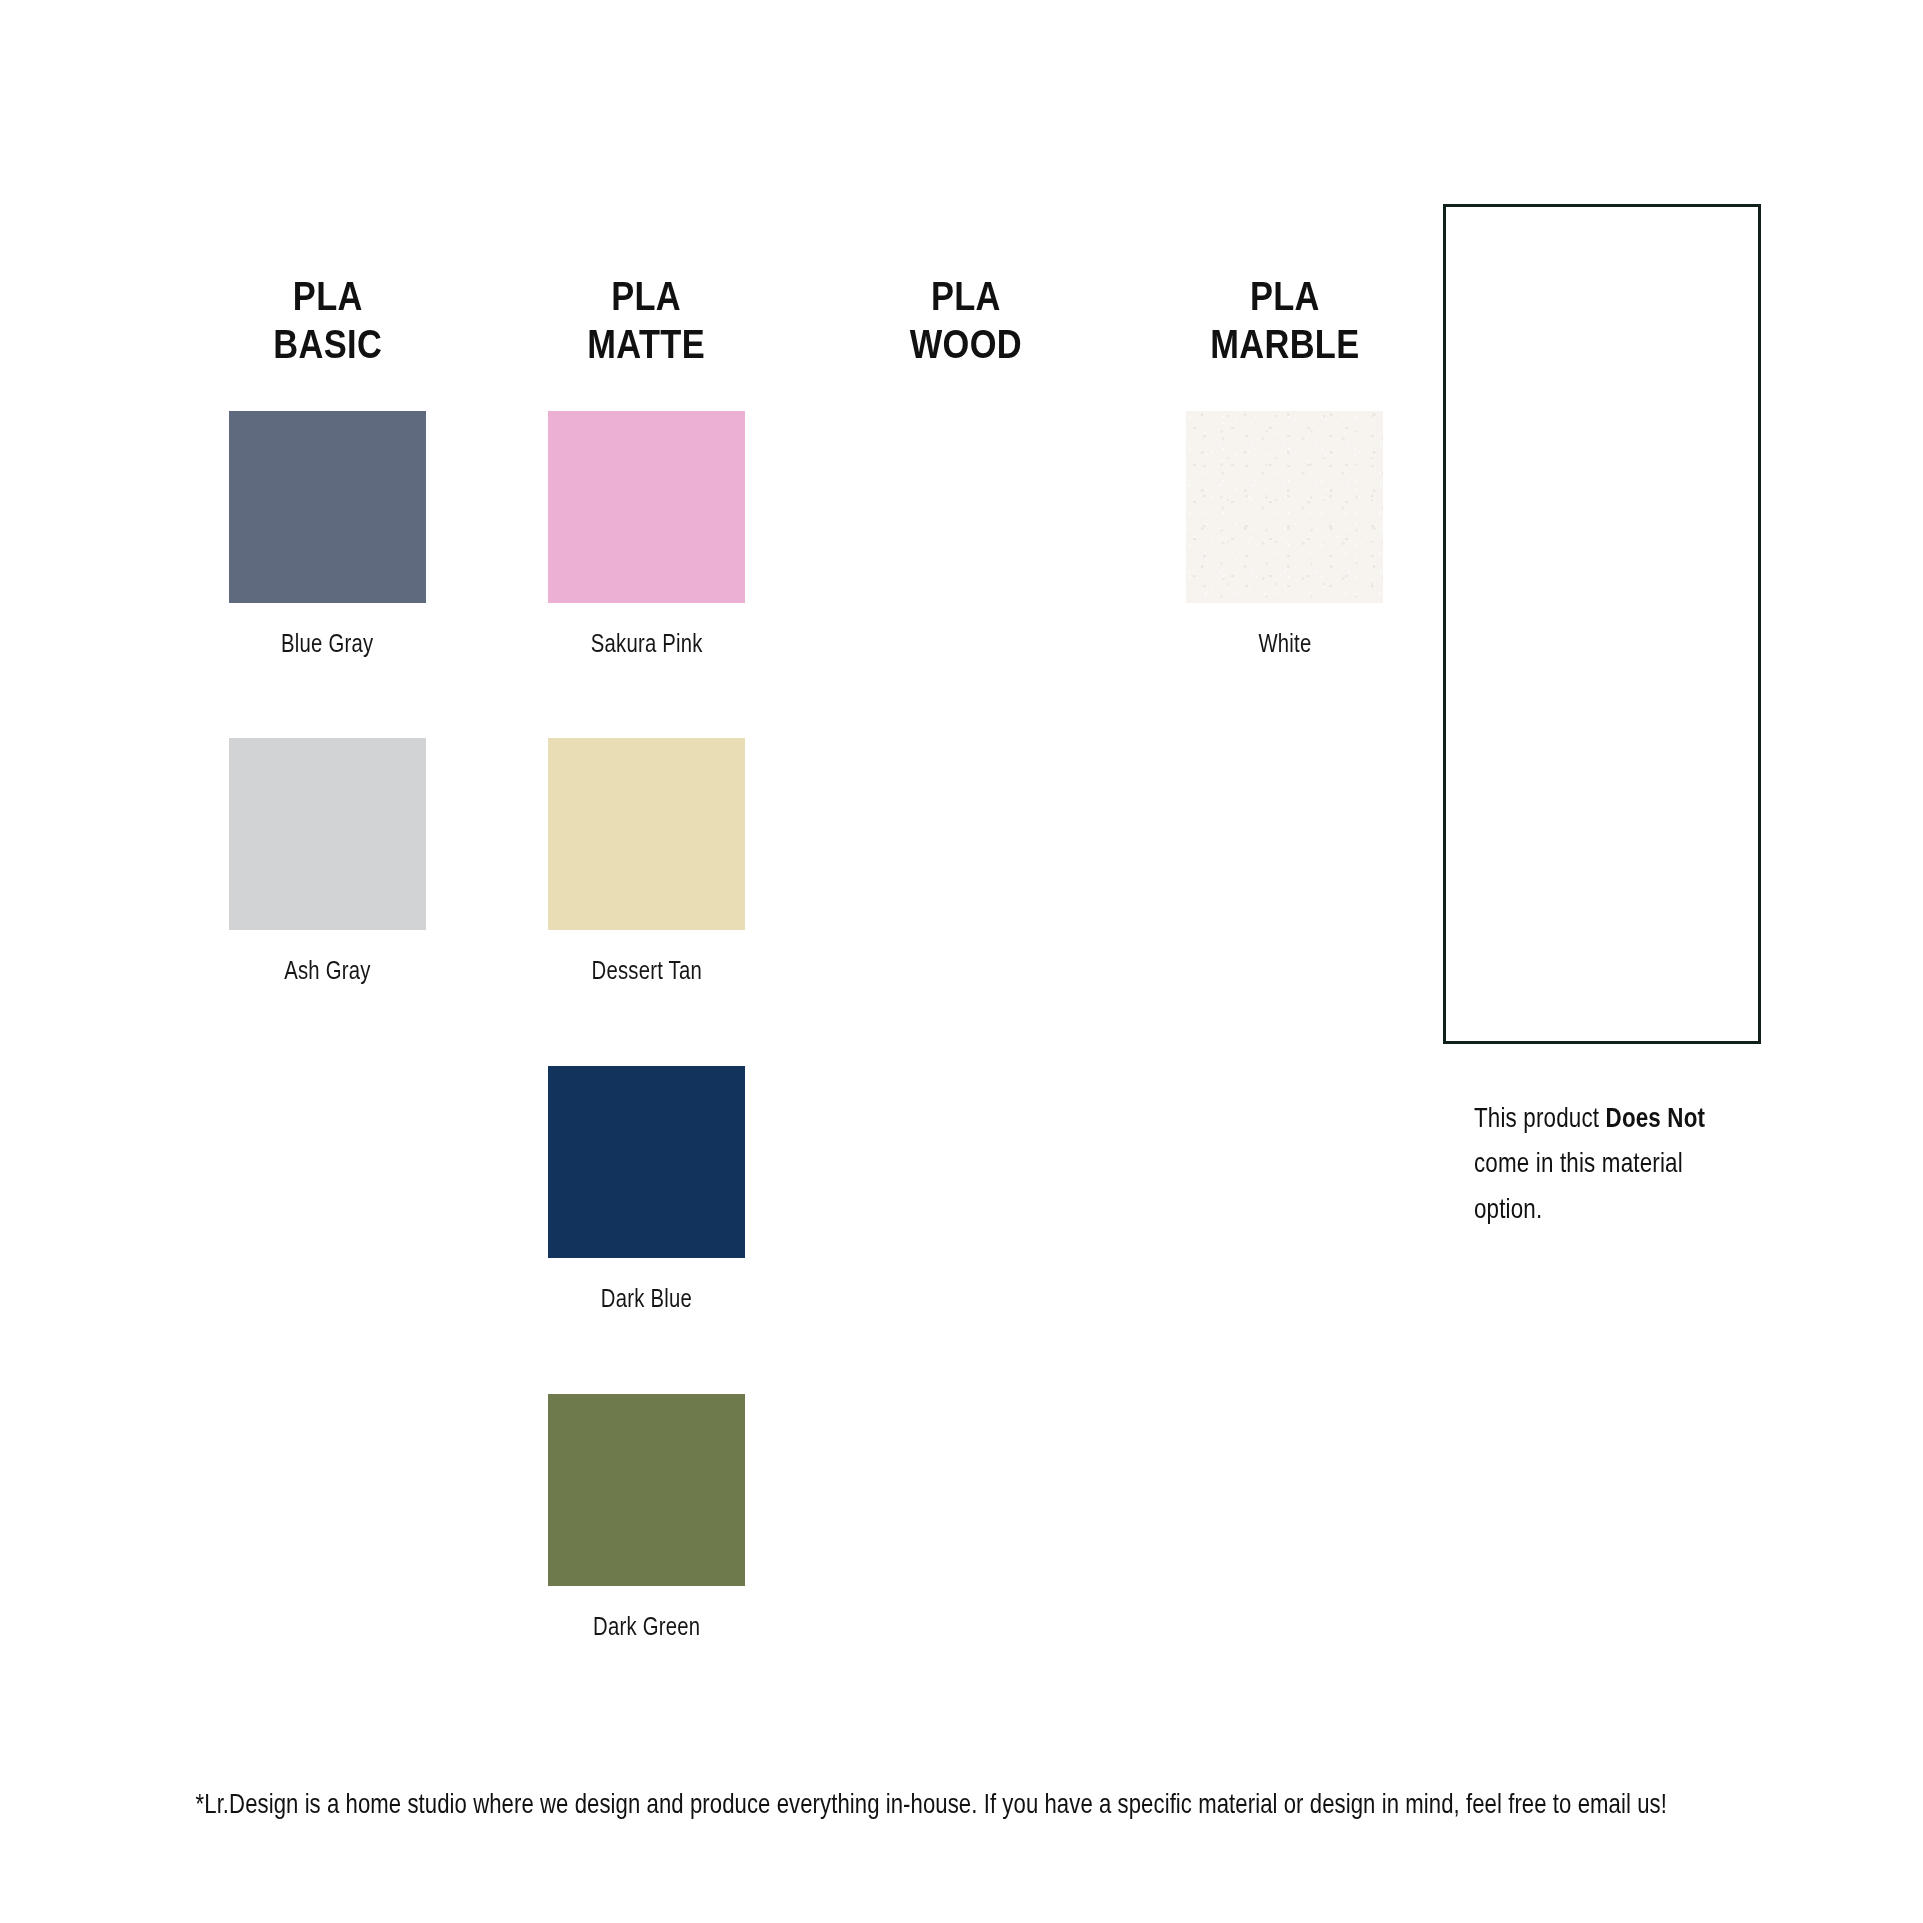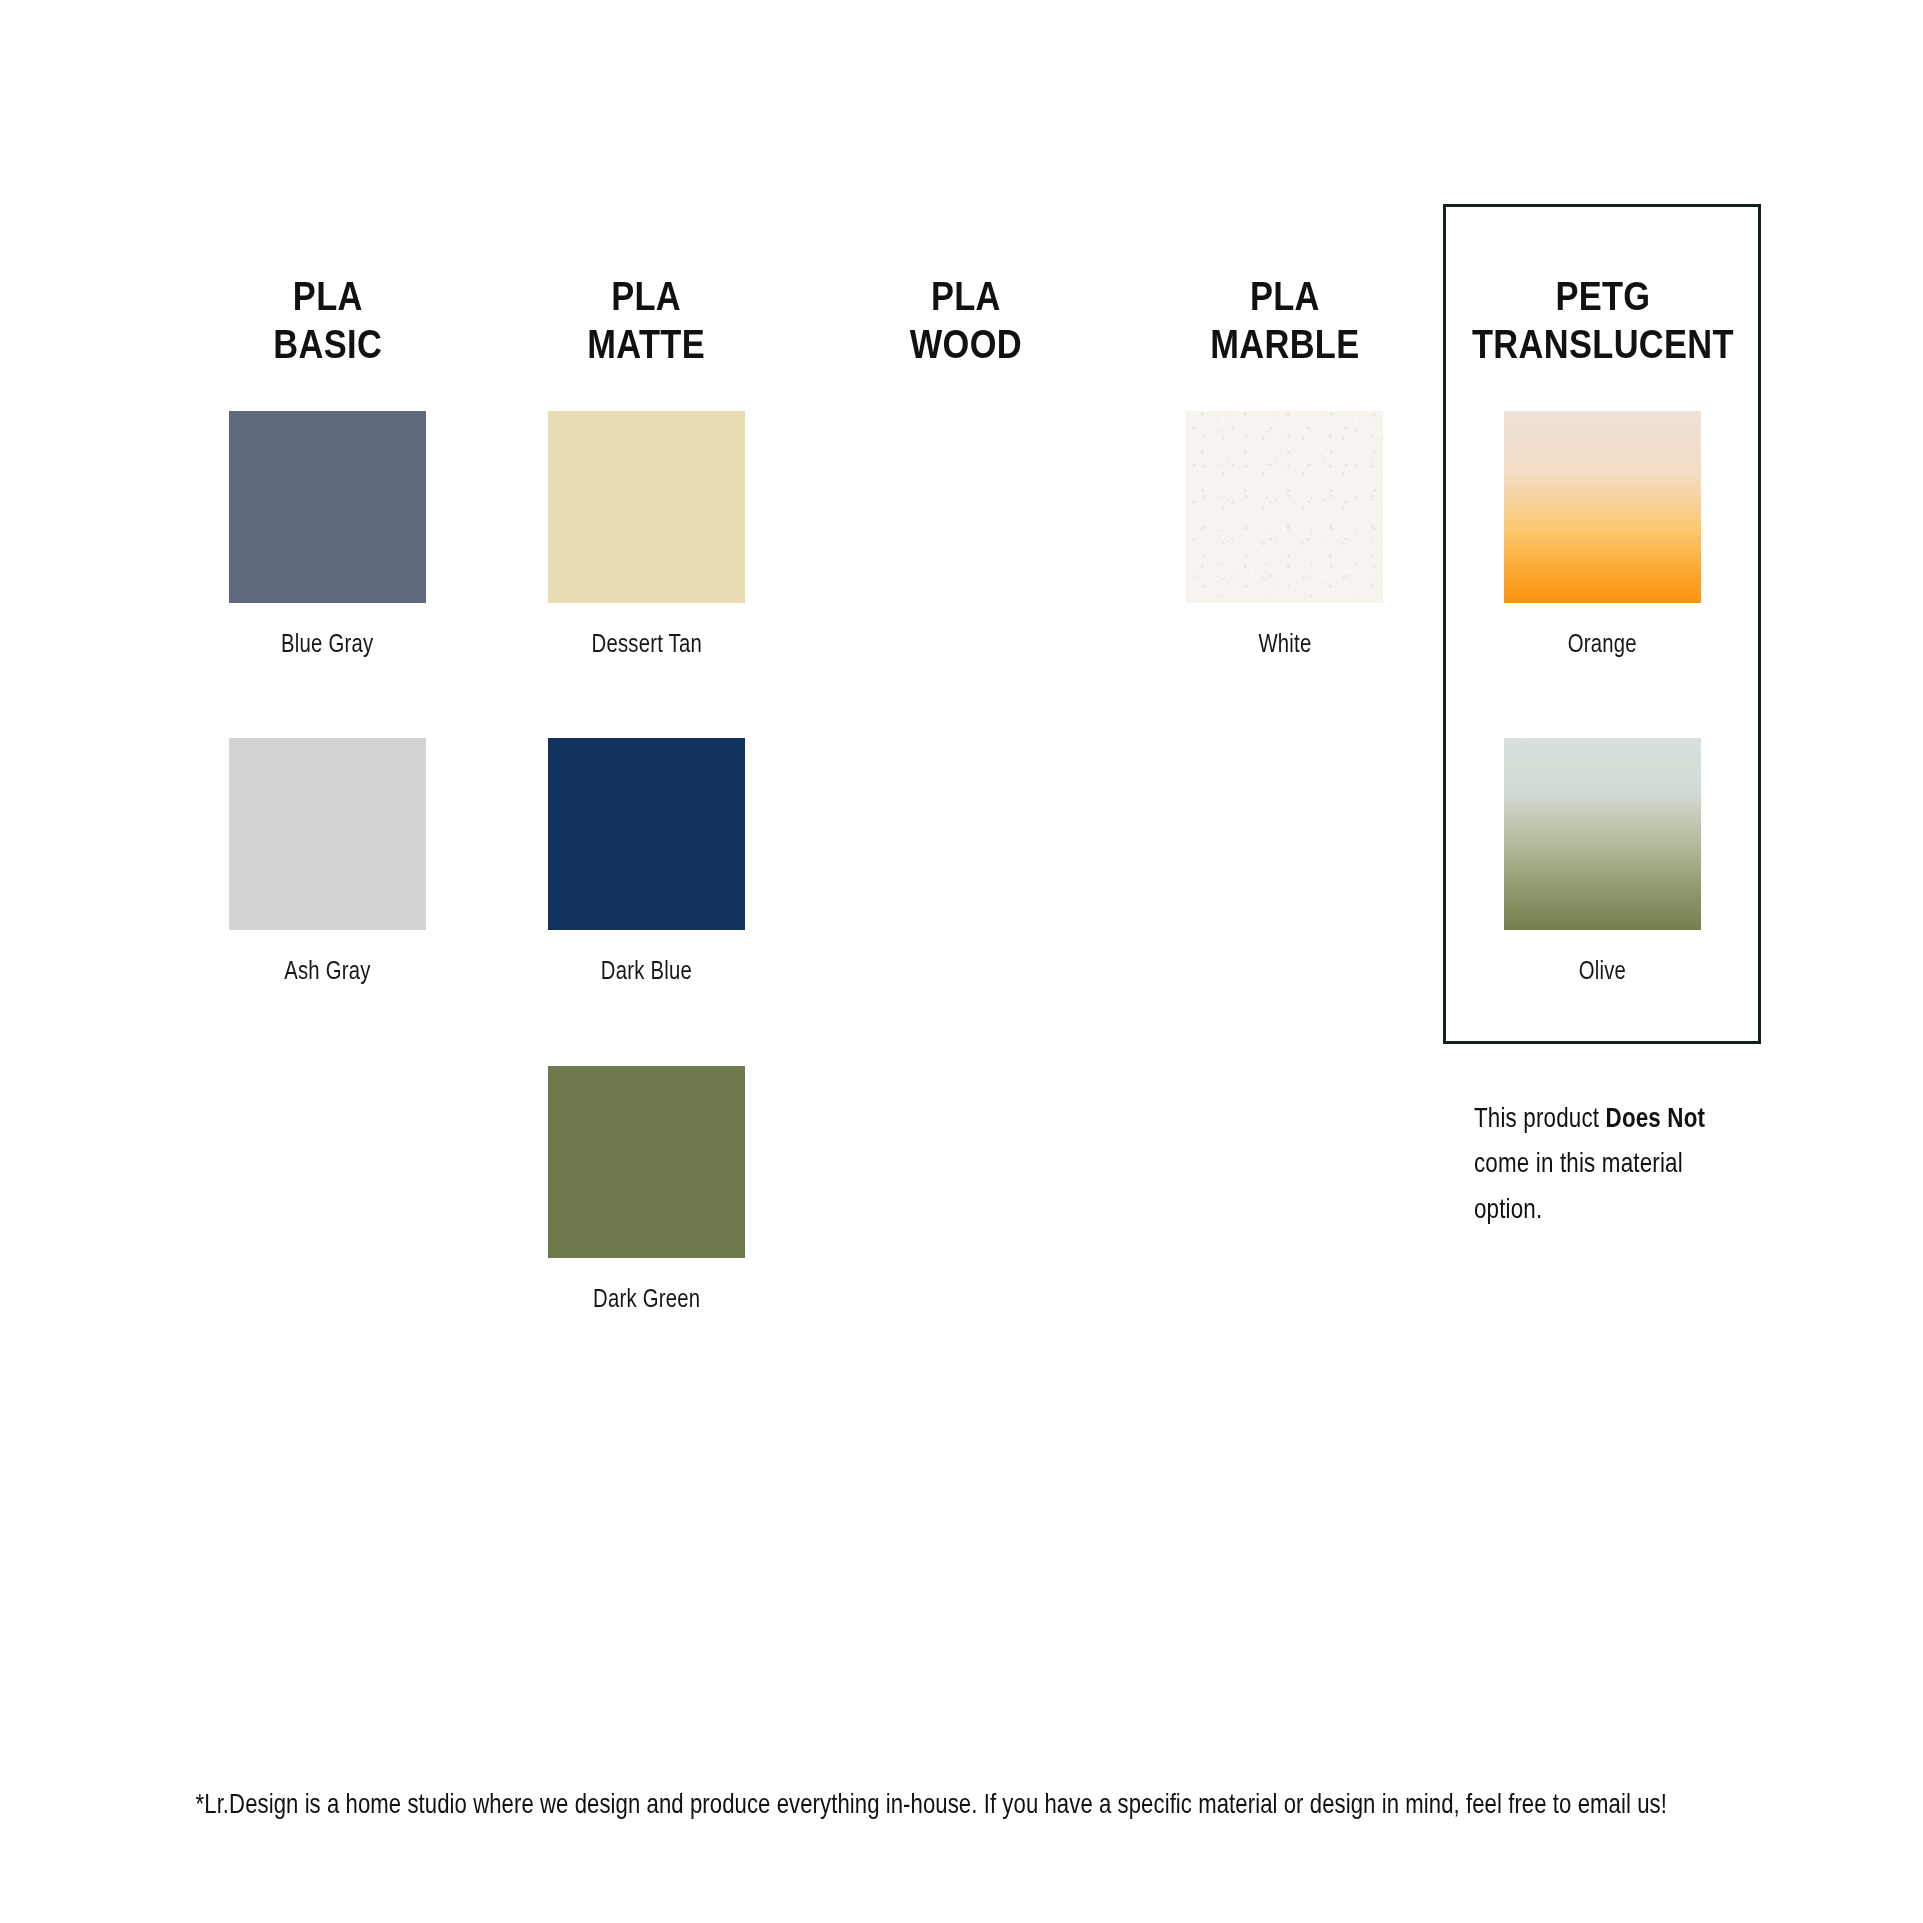--- a/index.html
+++ b/index.html
@@ -176,20 +176,24 @@
       </div>
 
     </div>
   </div>
 
   <div class="column col-1">
     <div class="col-head">PLA
 MATTE</div>
     <div class="swatch-list">
 
+      <div class="swatch-cell">
+        <div class="swatch" style="background:#EBB0D4;"></div>
+        <div class="swatch-label">Sakura Pink</div>
+      </div>
 
       <div class="swatch-cell">
         <div class="swatch" style="background:#E8DDB5;"></div>
         <div class="swatch-label">Dessert Tan</div>
       </div>
 
       <div class="swatch-cell">
         <div class="swatch" style="background:#12335C;"></div>
         <div class="swatch-label">Dark Blue</div>
       </div>
@@ -219,37 +223,20 @@
 
       <div class="swatch-cell">
         <div class="swatch marble" style="background:#F7F4F0;"></div>
         <div class="swatch-label">White</div>
       </div>
 
 
     </div>
   </div>
 
-  <div class="column col-4">
-    <div class="col-head">PETG
-TRANSLUCENT</div>
-    <div class="swatch-list">
-
-      <div class="swatch-cell">
-        <div class="swatch" style="background:linear-gradient(to bottom,#EFE0D6 0%,#F3DDC6 32%,#FBC86E 62%,#FCA62C 85%,#FB9314 100%);"></div>
-        <div class="swatch-label">Orange</div>
-      </div>
-
-      <div class="swatch-cell">
-        <div class="swatch" style="background:linear-gradient(to bottom,#D9E0DD 0%,#D2DBD3 28%,#AFB795 58%,#8B9669 82%,#72804D 100%);"></div>
-        <div class="swatch-label">Olive</div>
-      </div>
-
-    </div>
-  </div>
 
   <div class="petg-note">
     <span class="inner">
       <span>This product </span><b>Does Not</b><span> come in this material option.</span>
     </span>
   </div>
 
   <div class="footer">
     <span class="inner">*Lr.Design is a home studio where we design and produce everything in-house. If you have a specific material or design in mind, feel free to email us!</span>
   </div>

